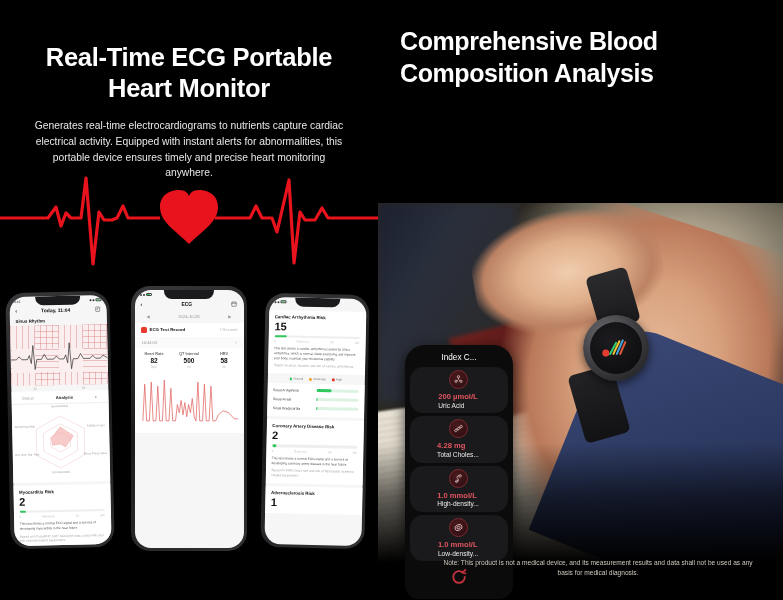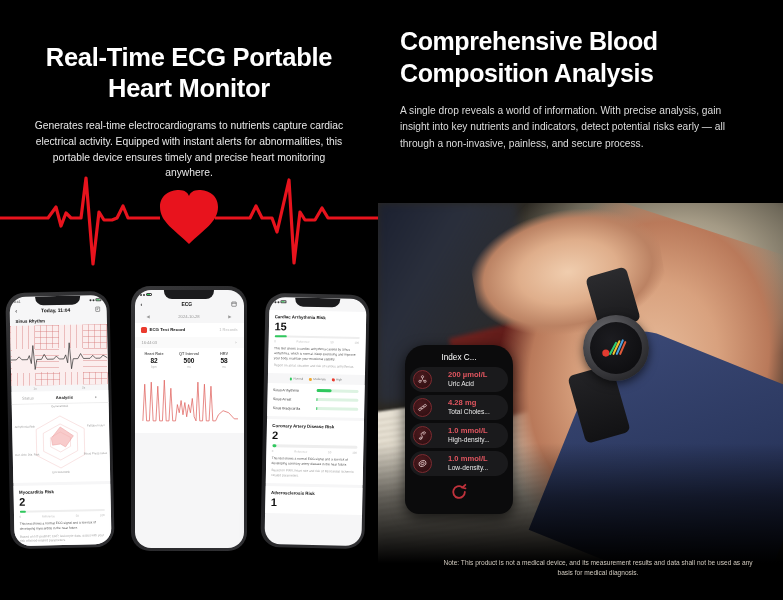--- a/index.html
+++ b/index.html
@@ -228,25 +228,26 @@
   .blood-panel {
     position:absolute; left:27px; top:345px; width:108px;
     background: #0b0b0c;
     border-radius: 20px 20px 14px 14px;
     padding: 6px 5px 8px 5px;
     z-index: 5;
     box-shadow: 0 4px 14px rgba(0,0,0,.7);
   }
   .blood-title { color:#fff; font-size:8.2px; text-align:center; padding:2px 0 5px; font-weight:500;}
   .blood-item {
-    display:flex; align-items:center; gap:16px;
+    display:flex; align-items:center; gap:4px;
     background:#1a1a1c;
     border-radius: 13px;
     padding: 3px 5px 3px 3px;
     margin-bottom: 3px;
+    flex-direction: column;
   }
   .bi-icon {
     flex: 0 0 auto;
     width: 19px; height:19px; border-radius:50%;
     background: radial-gradient(circle at 40% 35%, #4b1a1e 0%, #2a0d10 100%);
     border: 1px solid #7d2b30;
     display:flex; align-items:center; justify-content:center;
   }
   .bi-txt { min-width:0; }
   .bi-val { color:#e0555f; font-size:7.6px; font-weight:600; line-height:1.15; white-space:nowrap;}
@@ -510,21 +511,20 @@
         </div>
       </div>
 
     </div>
   </div>
 
   <div class="right-panel">
 
     <div class="r-head">
       <div class="r-title">Comprehensive Blood Composition Analysis</div>
-      <div class="r-sub">A single drop reveals a world of information. With precise analysis, gain insight into key nutrients and indicators, detect potential risks early — all through a non-invasive, painless, and secure process.</div>
     </div>
 
     <div class="photo">
       <div class="darkleft"></div>
       <div class="book"></div>
       <div class="redbook"></div>
       <div class="arm"></div>
       <div class="hand"></div>
       <div class="sleeve"></div>
       <div class="strapT"></div>

